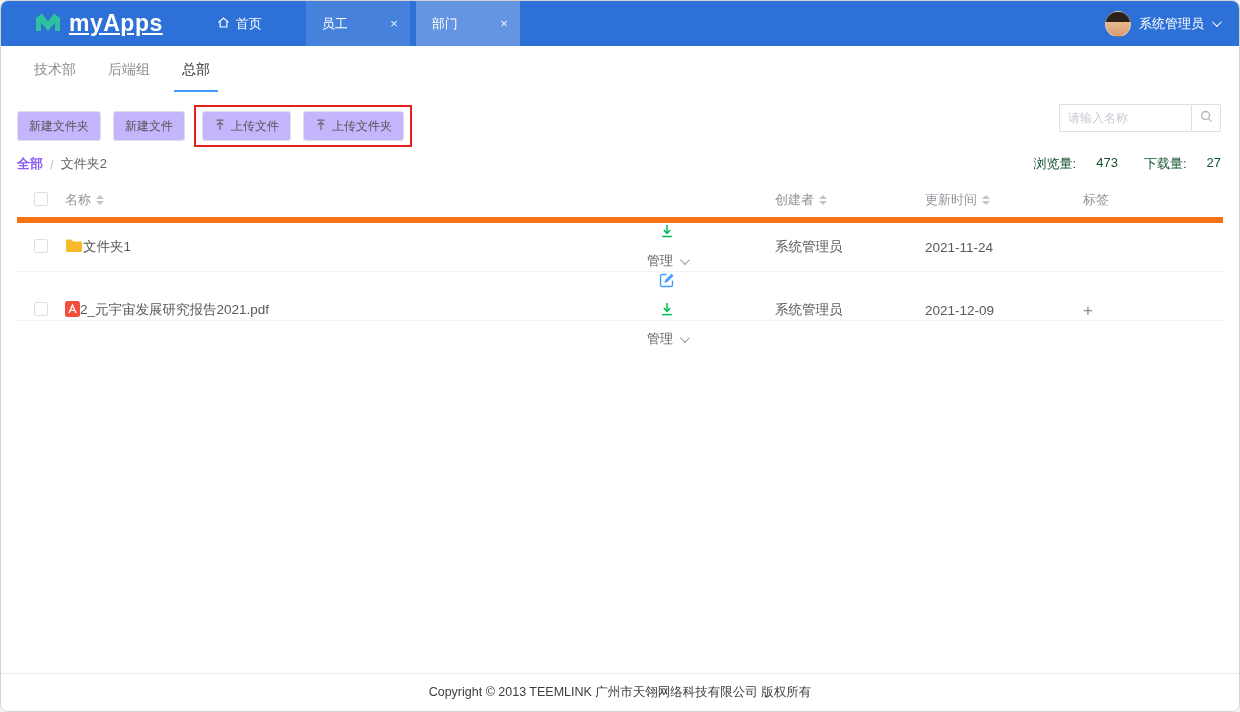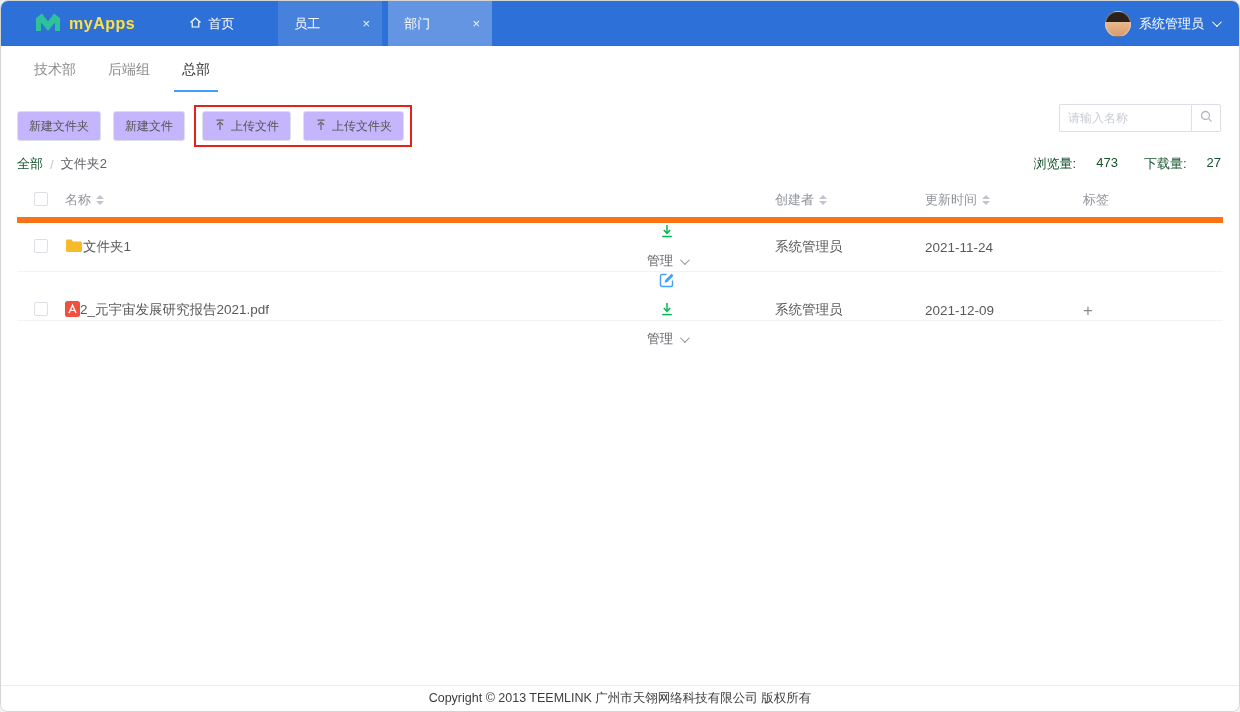--- a/index.html
+++ b/index.html
@@ -4,21 +4,21 @@
 <style>
   * { margin:0; padding:0; box-sizing:border-box; }
   html,body { width:1240px; height:712px; }
   body { font-family:"Liberation Sans","DejaVu Sans",sans-serif; background:#f2f2f2; }
   .frame { position:relative; width:1240px; height:712px; background:#fff;
            border:1px solid #d4d4d4; border-radius:8px; overflow:hidden; }
 
   
   .navbar { height:45px; background:#2d71d8; display:flex; align-items:stretch; color:#fff; }
   .logo { display:flex; align-items:center; gap:8px; padding-left:34px; }
-  .logo-text { font-size:16px; font-weight:bold; color:#fde047; letter-spacing:.5px; }
+  .logo-text { font-size:23px; font-weight:bold; color:#ffffff; letter-spacing:.5px;text-decoration:underline; }
   .nav-home { display:flex; align-items:center; gap:6px; margin-left:44px; font-size:13px; cursor:pointer; padding:0 10px; }
   .win-tabs { display:flex; align-items:stretch; margin-left:28px; }
   .win-tab { width:104px; display:flex; align-items:center; justify-content:space-between;
              padding:0 12px 0 16px; font-size:13px; cursor:pointer; margin-left:6px; }
   .win-tab.t1 { background:rgba(255,255,255,.12); }
   .win-tab.t2 { background:rgba(255,255,255,.26); }
   .win-close { font-size:13px; opacity:.9; cursor:pointer; }
   .user { margin-left:auto; display:flex; align-items:center; gap:8px; padding-right:20px; cursor:pointer; }
   .avatar { width:26px; height:26px; border-radius:50%;
             background:linear-gradient(180deg,#2b201b 0%,#2b201b 42%,#e9b98e 42%,#d99a6e 100%);
@@ -46,21 +46,21 @@
   .search input { width:132px; height:28px; border:1px solid #dcdfe6; border-right:none;
                   border-radius:2px 0 0 2px; padding:0 8px; font-size:12px; color:#606266; outline:none;
                   font-family:inherit; }
   .search input::placeholder { color:#c8ccd4; }
   .search-btn { width:30px; height:28px; border:1px solid #dcdfe6; border-radius:0 2px 2px 0;
                 background:#fff; display:flex; align-items:center; justify-content:center; cursor:pointer; }
 
   
   .sub-row { display:flex; align-items:center; margin:7px 18px 0 16px; }
   .crumb { font-size:13px; display:flex; gap:7px; align-items:center; }
-  .crumb-root { color:#14532d; font-weight:normal; cursor:pointer; }
+  .crumb-root { color:#8b5cf6; font-weight:bold; cursor:pointer; }
   .crumb-sep { color:#c0c4cc; }
   .crumb-cur { color:#606266; }
   .stats { margin-left:auto; font-size:13px; color:#14532d; display:flex; gap:20px; }
 
   
   .table { margin:10px 16px 0 16px; }
   .tr { display:grid; grid-template-columns:48px 1fr 230px 150px 148px 150px; align-items:center; }
   .thead { height:40px; color:#909399; font-size:13px; border-bottom:6px solid #f97316; }
   .row { height:49px; border-bottom:1px solid #f2f2f2; font-size:13.5px; color:#595959; }
   .cell-check { padding-left:17px; }
@@ -74,21 +74,21 @@
   .name-cell { display:flex; align-items:center; gap:0; }
   .name-text { cursor:pointer; }
   .actions { display:flex; align-items:center; gap:14px; padding-left:14px;flex-direction:column; }
   .icon-btn { display:inline-flex; align-items:center; cursor:pointer; }
   .manage { display:inline-flex; align-items:center; gap:7px; color:#606266; font-size:13px; cursor:pointer; }
   .manage .chev { border-color:#909399; }
   .tag-cell { padding-left:10px; }
   .tag-add { font-size:17px; color:#8c8c8c; cursor:pointer; line-height:1; }
 
   
-  .footer { position:absolute; left:0; right:0; bottom:0; height:26px; border-top:1px solid #ececec;
+  .footer { position:absolute; left:0; right:0; bottom:0; height:38px; border-top:1px solid #ececec;
             display:flex; align-items:center; justify-content:center; font-size:12.5px; color:#3d3d3d;
             background:#fff; }
 </style>
 </head>
 <body>
 
 <div class="frame">
 
   <div class="navbar">
     <div class="logo">

